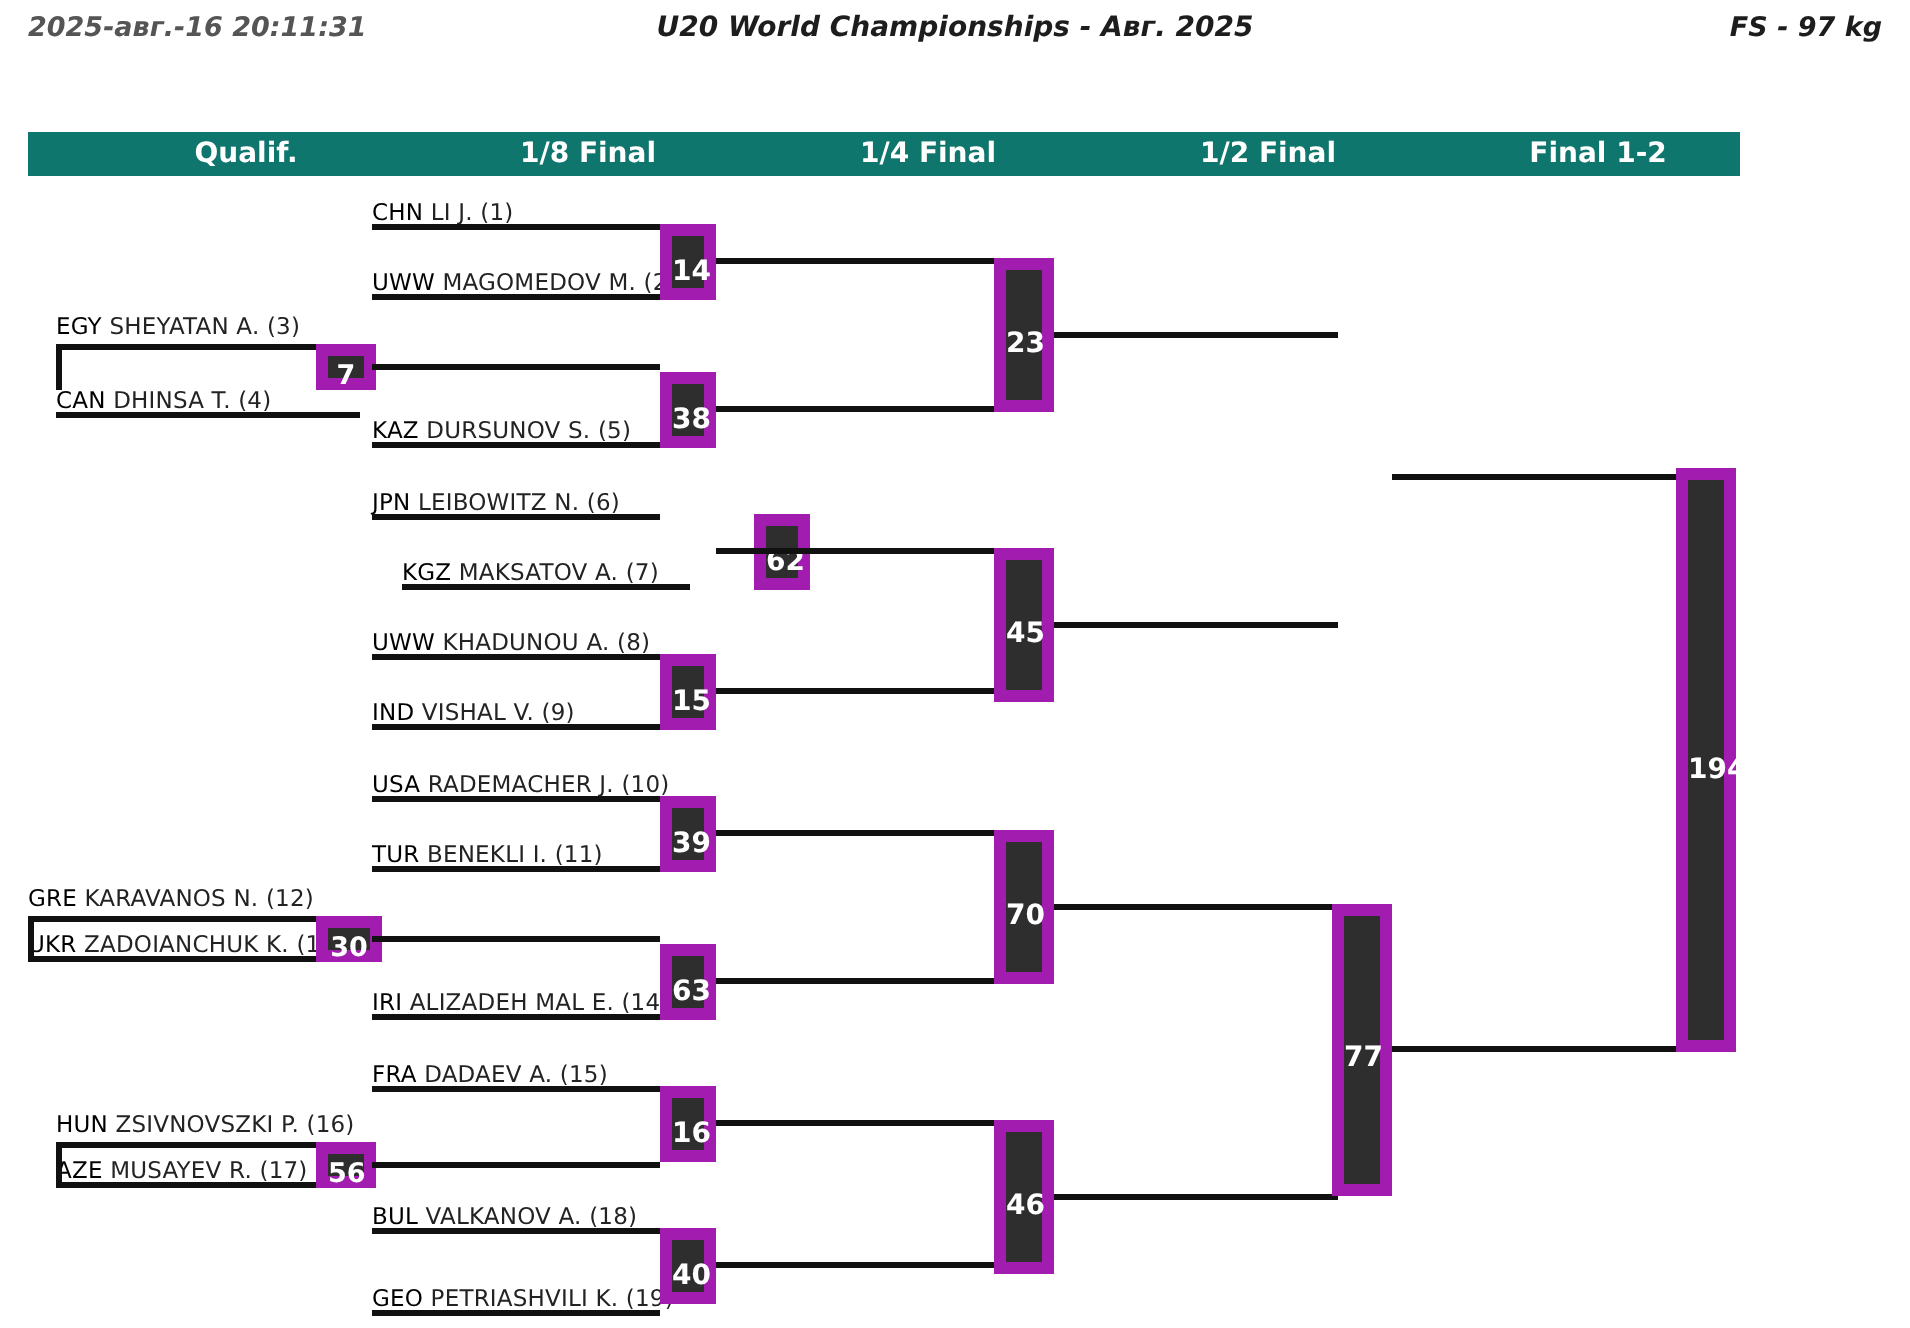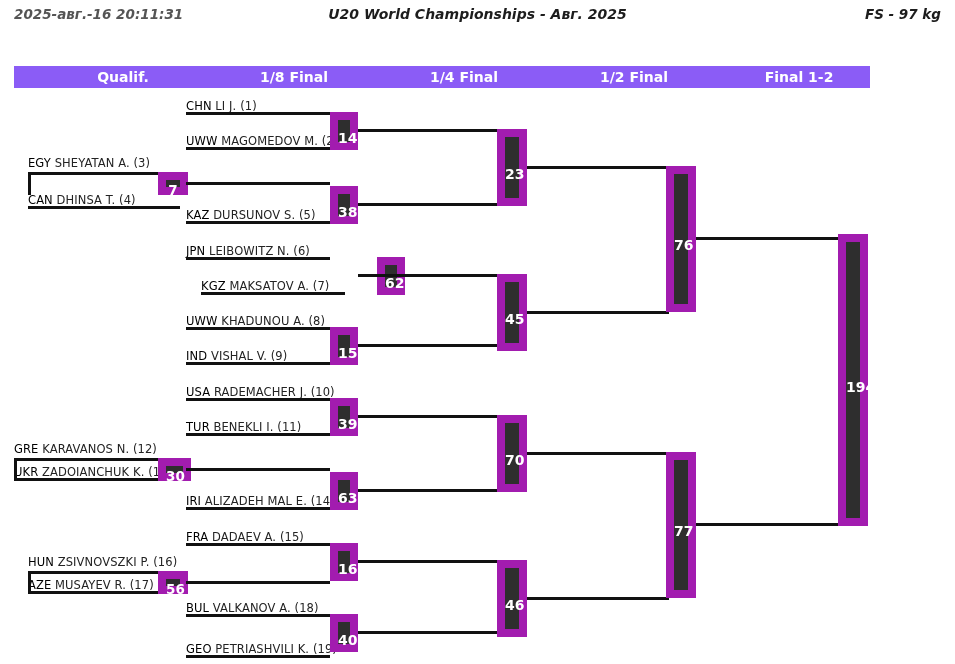--- a/index.html
+++ b/index.html
@@ -19,21 +19,21 @@
     font-style:italic;font-weight:bold;font-size:13.5px;color:#3a3a3a;
     white-space:nowrap;
   }
   .meta .m-left{left:14px;color:#555;}
   .meta .m-center{left:0;width:955px;text-align:center;color:#1d1d1d;font-size:14px;}
   .meta .m-right{right:14px;color:#1d1d1d;}
 
   
   .rounds{
     position:absolute;left:14px;top:66px;width:856px;height:22px;
-    background:#8b5cf6;
+    background:#0f766e;
   }
   .rounds .rh{
     position:absolute;top:3px;
     color:#ffffff;font-weight:bold;font-size:14px;
     text-align:center;white-space:nowrap;
   }
 
   
   .bracket{position:absolute;left:0;top:0;width:955px;height:664px;}
 
@@ -48,21 +48,21 @@
   .slot .ul{
     position:absolute;left:0;bottom:0;height:3px;background:#111;
   }
 
   
   .hline{position:absolute;height:3px;background:#111;}
   .vline{position:absolute;width:3px;background:#111;}
 
   
   .box{
-    position:absolute;background:#2e2e2e;border:8px solid #a21caf;
+    position:absolute;background:#2e2e2e;border:6px solid #a21caf;
     box-sizing:border-box;
   }
   .box .num{
     position:absolute;left:0;width:100%;
     text-align:center;color:#ffffff;font-weight:bold;font-size:14px;
   }
   .box.qual .num{font-size:13.5px;}
 </style>
 </head>
 <body>
@@ -233,23 +233,20 @@
   <div class="box" style="left:497px;top:415px;width:30px;height:77px;">
     <span class="num" style="top:29px;">70</span>
   </div>
   <div class="hline" style="left:527px;top:452px;width:142px;"></div>
 
   <div class="box" style="left:497px;top:560px;width:30px;height:77px;">
     <span class="num" style="top:29px;">46</span>
   </div>
   <div class="hline" style="left:527px;top:597px;width:142px;"></div>
 
-  <div class="box" style="left:666px;top:166px;width:30px;height:146px;">
-    <span class="num" style="top:63px;">76</span>
-  </div>
   <div class="hline" style="left:696px;top:237px;width:146px;"></div>
 
   <div class="box" style="left:666px;top:452px;width:30px;height:146px;">
     <span class="num" style="top:63px;">77</span>
   </div>
   <div class="hline" style="left:696px;top:523px;width:146px;"></div>
 
   <div class="box" style="left:838px;top:234px;width:30px;height:292px;">
     <span class="num" style="top:137px;">194</span>
   </div>

